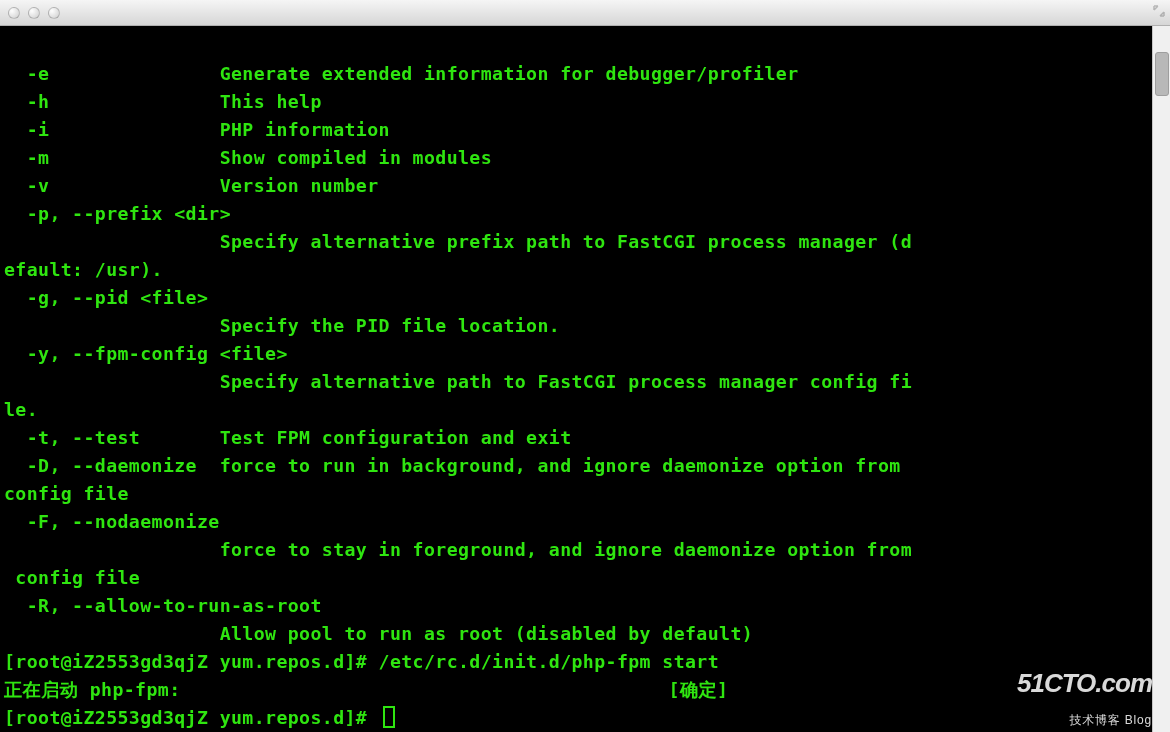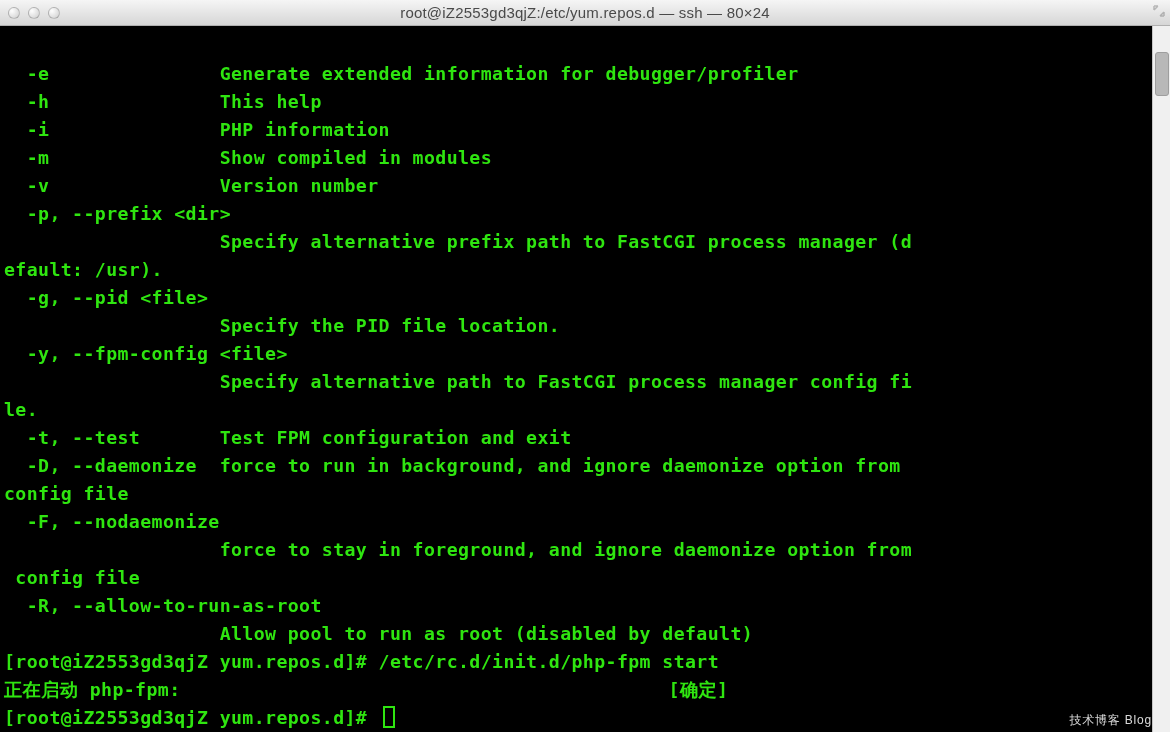--- a/index.html
+++ b/index.html
@@ -99,29 +99,29 @@
 </style>
 </head>
 <body>
 
 <div class="titlebar">
   <div class="traffic-lights">
     <div class="traffic-light"></div>
     <div class="traffic-light"></div>
     <div class="traffic-light"></div>
   </div>
-  <div class="title-text">root@iZ2553gd3qjZ:/etc/yum.repos.d — ssh — 80×24</div>
   <svg class="resize-corner" width="14" height="14" viewBox="0 0 14 14">
     <path d="M2 6 L6 2 M2 2 L2 6 M2 2 L6 2 M8 12 L12 8 M12 12 L8 12 M12 12 L12 8" stroke="#666" stroke-width="1.5" fill="none"></path>
   </svg>
 </div>
 
 <div class="terminal">
 <div id="help-lines"><div>  -e               Generate extended information for debugger/profiler</div><div>  -h               This help</div><div>  -i               PHP information</div><div>  -m               Show compiled in modules</div><div>  -v               Version number</div><div>  -p, --prefix &lt;dir&gt;</div><div>                   Specify alternative prefix path to FastCGI process manager (d</div><div>efault: /usr).</div><div>  -g, --pid &lt;file&gt;</div><div>                   Specify the PID file location.</div><div>  -y, --fpm-config &lt;file&gt;</div><div>                   Specify alternative path to FastCGI process manager config fi</div><div>le.</div><div>  -t, --test       Test FPM configuration and exit</div><div>  -D, --daemonize  force to run in background, and ignore daemonize option from </div><div>config file</div><div>  -F, --nodaemonize</div><div>                   force to stay in foreground, and ignore daemonize option from</div><div> config file</div><div>  -R, --allow-to-run-as-root</div><div>                   Allow pool to run as root (disabled by default)</div></div><div class="cmdline"><span>[root@iZ2553gd3qjZ yum.repos.d]# </span><span>/etc/rc.d/init.d/php-fpm start</span></div><div class="statusline"><span>正在启动 php-fpm:</span><span id="status-spacer">                                           </span><span>[确定]</span></div><div class="cmdline"><span>[root@iZ2553gd3qjZ yum.repos.d]# </span><span class="cursor"></span></div>
 </div>
 
 <div class="scrollbar">
   <div class="scroll-thumb"></div>
 </div>
 
 <div class="watermark">
+  <div class="logo">51CTO.com</div>
   <div class="sub">技术博客  Blog</div>
 </div>
 
 </body></html>

